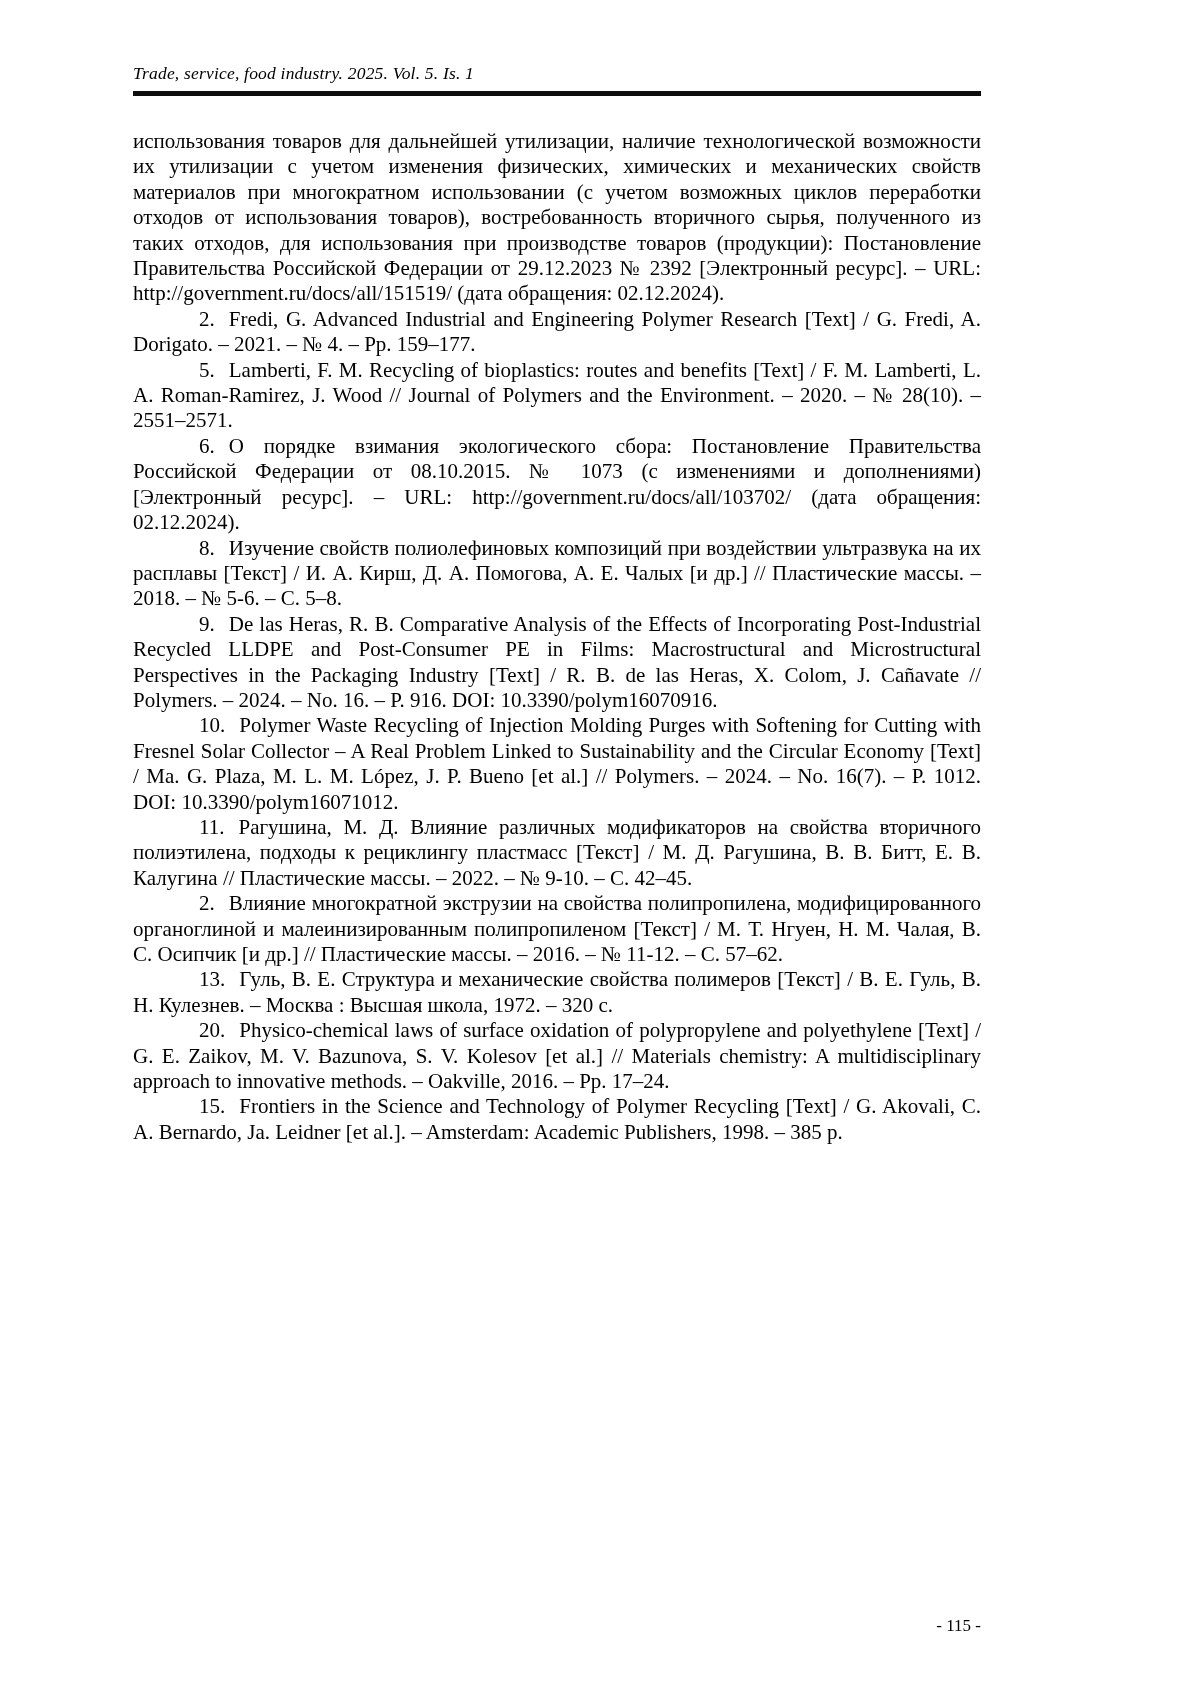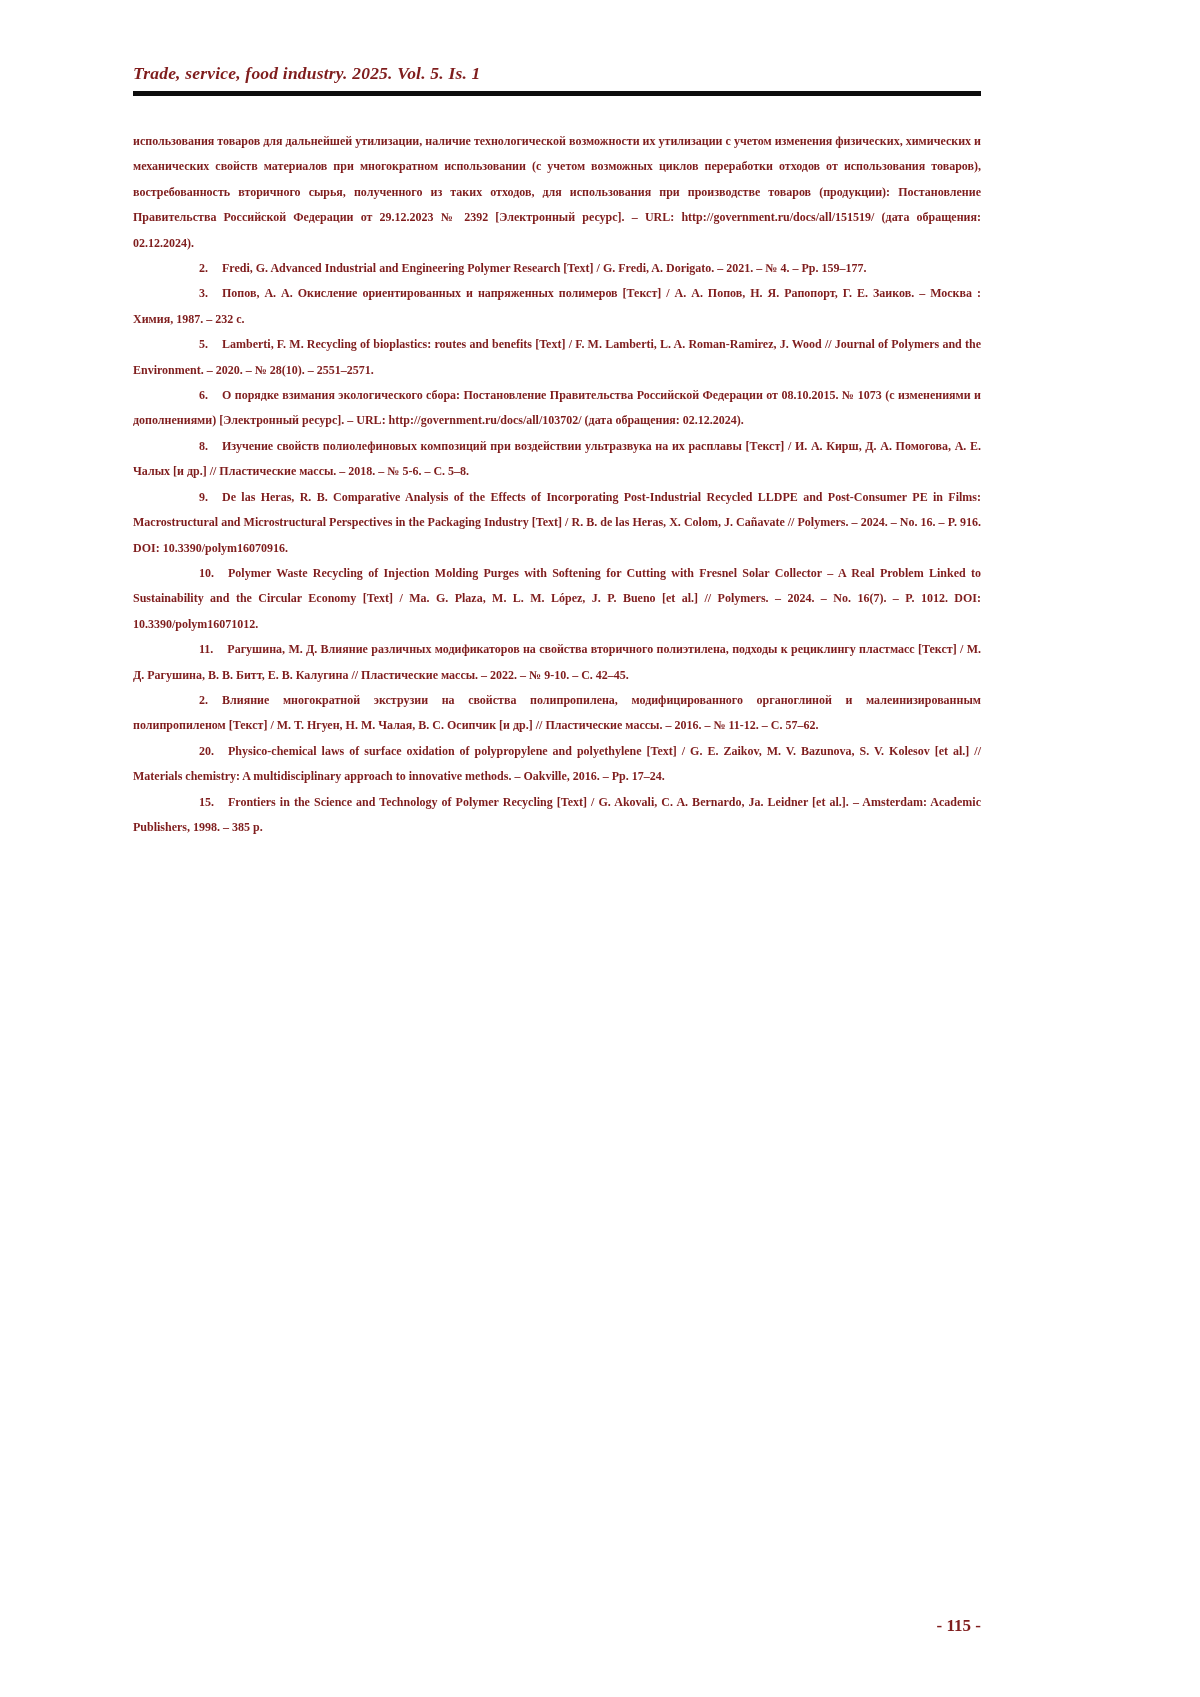--- a/index.html
+++ b/index.html
@@ -7,22 +7,21 @@
     padding: 0;
     background: #ffffff;
   }
   .page {
     position: relative;
     width: 1036px;
     height: 1697px;
     background: #ffffff;
     overflow: hidden;
     font-family: "Liberation Serif", "DejaVu Serif", serif;
-    color: #7f1d1d;
-    font-weight: bold;
+    color: #000000;
   }
   .content {
     position: absolute;
     left: 133px;
     top: 0;
     width: 848px;
   }
   .header {
     padding-top: 62px;
   }
@@ -32,21 +31,21 @@
     line-height: 22px;
     letter-spacing: 0.2px;
   }
   .header-rule {
     margin-top: 7px;
     height: 5px;
     background: #0d0d0d;
   }
   .refs {
     margin-top: 33px;
-    font-size: 12px;
+    font-size: 21px;
     line-height: 25.4px;
     text-align: justify;
     text-justify: inter-word;
   }
   .ref {
     margin: 0;
     padding: 0;
     text-indent: 66px;
   }
   .ref.cont {
@@ -71,28 +70,28 @@
   <div class="content">
 
     <div class="header">
       <div class="journal-line">Trade, service, food industry. 2025. Vol. 5. Is. 1</div>
       <div class="header-rule"></div>
     </div>
 
     <div class="refs">
       <p class="ref cont"><span>использования товаров для дальнейшей утилизации, наличие технологической возможности их утилизации с учетом изменения физических, химических и механических свойств материалов при многократном использовании (с учетом возможных циклов переработки отходов от использования товаров), востребованность вторичного сырья, полученного из таких отходов, для использования при производстве товаров (продукции): Постановление Правительства Российской Федерации от 29.12.2023 № 2392 [Электронный ресурс]. – URL: http://government.ru/docs/all/151519/ (дата обращения: 02.12.2024).</span></p>
       <p class="ref"><span class="ref-num">2.</span><span>Fredi, G. Advanced Industrial and Engineering Polymer Research [Text] / G. Fredi, A. Dorigato. – 2021. – № 4. – Pp. 159–177.</span></p>
-      <p class="ref"><span class="ref-num">3.</span><span>Попов, А. А. Окисление ориентированных и напряженных полимеров [Текст] / А. А. Попов, Н. Я. Рапопорт, Г. Е. Заиков. – Москва : Химия, 1987. – 232 с.</span></p>
       <p class="ref"><span class="ref-num">5.</span><span>Lamberti, F. M. Recycling of bioplastics: routes and benefits [Text] / F. M. Lamberti, L. A. Roman-Ramirez, J. Wood // Journal of Polymers and the Environment. – 2020. – № 28(10). – 2551–2571.</span></p>
       <p class="ref"><span class="ref-num">6.</span><span>О порядке взимания экологического сбора: Постановление Правительства Российской Федерации от 08.10.2015. № 1073 (с изменениями и дополнениями) [Электронный ресурс]. – URL: http://government.ru/docs/all/103702/ (дата обращения: 02.12.2024).</span></p>
       <p class="ref"><span class="ref-num">8.</span><span>Изучение свойств полиолефиновых композиций при воздействии ультразвука на их расплавы [Текст] / И. А. Кирш, Д. А. Помогова, А. Е. Чалых [и др.] // Пластические массы. – 2018. – № 5-6. – С. 5–8.</span></p>
       <p class="ref"><span class="ref-num">9.</span><span>De las Heras, R. B. Comparative Analysis of the Effects of Incorporating Post-Industrial Recycled LLDPE and Post-Consumer PE in Films: Macrostructural and Microstructural Perspectives in the Packaging Industry [Text] / R. B. de las Heras, X. Colom, J. Cañavate // Polymers. – 2024. – No. 16. – P. 916. DOI: 10.3390/polym16070916.</span></p>
       <p class="ref"><span class="ref-num">10.</span><span>Polymer Waste Recycling of Injection Molding Purges with Softening for Cutting with Fresnel Solar Collector – A Real Problem Linked to Sustainability and the Circular Economy [Text] / Ma. G. Plaza, M. L. M. López, J. P. Bueno [et al.] // Polymers. – 2024. – No. 16(7). – P. 1012. DOI: 10.3390/polym16071012.</span></p>
       <p class="ref"><span class="ref-num">11.</span><span>Рагушина, М. Д. Влияние различных модификаторов на свойства вторичного полиэтилена, подходы к рециклингу пластмасс [Текст] / М. Д. Рагушина, В. В. Битт, Е. В. Калугина // Пластические массы. – 2022. – № 9-10. – С. 42–45.</span></p>
       <p class="ref"><span class="ref-num">2.</span><span>Влияние многократной экструзии на свойства полипропилена, модифицированного органоглиной и малеинизированным полипропиленом [Текст] / М. Т. Нгуен, Н. М. Чалая, В. С. Осипчик [и др.] // Пластические массы. – 2016. – № 11-12. – С. 57–62.</span></p>
+      <p class="ref"><span class="ref-num">13.</span><span>Гуль, В. Е. Структура и механические свойства полимеров [Текст] / В. Е. Гуль, В. Н. Кулезнев. – Москва : Высшая школа, 1972. – 320 с.</span></p>
       <p class="ref"><span class="ref-num">20.</span><span>Physico-chemical laws of surface oxidation of polypropylene and polyethylene [Text] / G. E. Zaikov, M. V. Bazunova, S. V. Kolesov [et al.] // Materials chemistry: A multidisciplinary approach to innovative methods. – Oakville, 2016. – Pp. 17–24.</span></p>
       <p class="ref"><span class="ref-num">15.</span><span>Frontiers in the Science and Technology of Polymer Recycling [Text] / G. Akovali, C. A. Bernardo, Ja. Leidner [et al.]. – Amsterdam: Academic Publishers, 1998. – 385 p.</span></p>
     </div>
 
   </div>
 
   <div class="footer">
     <span>- 115 -</span>
   </div>
 </div>

